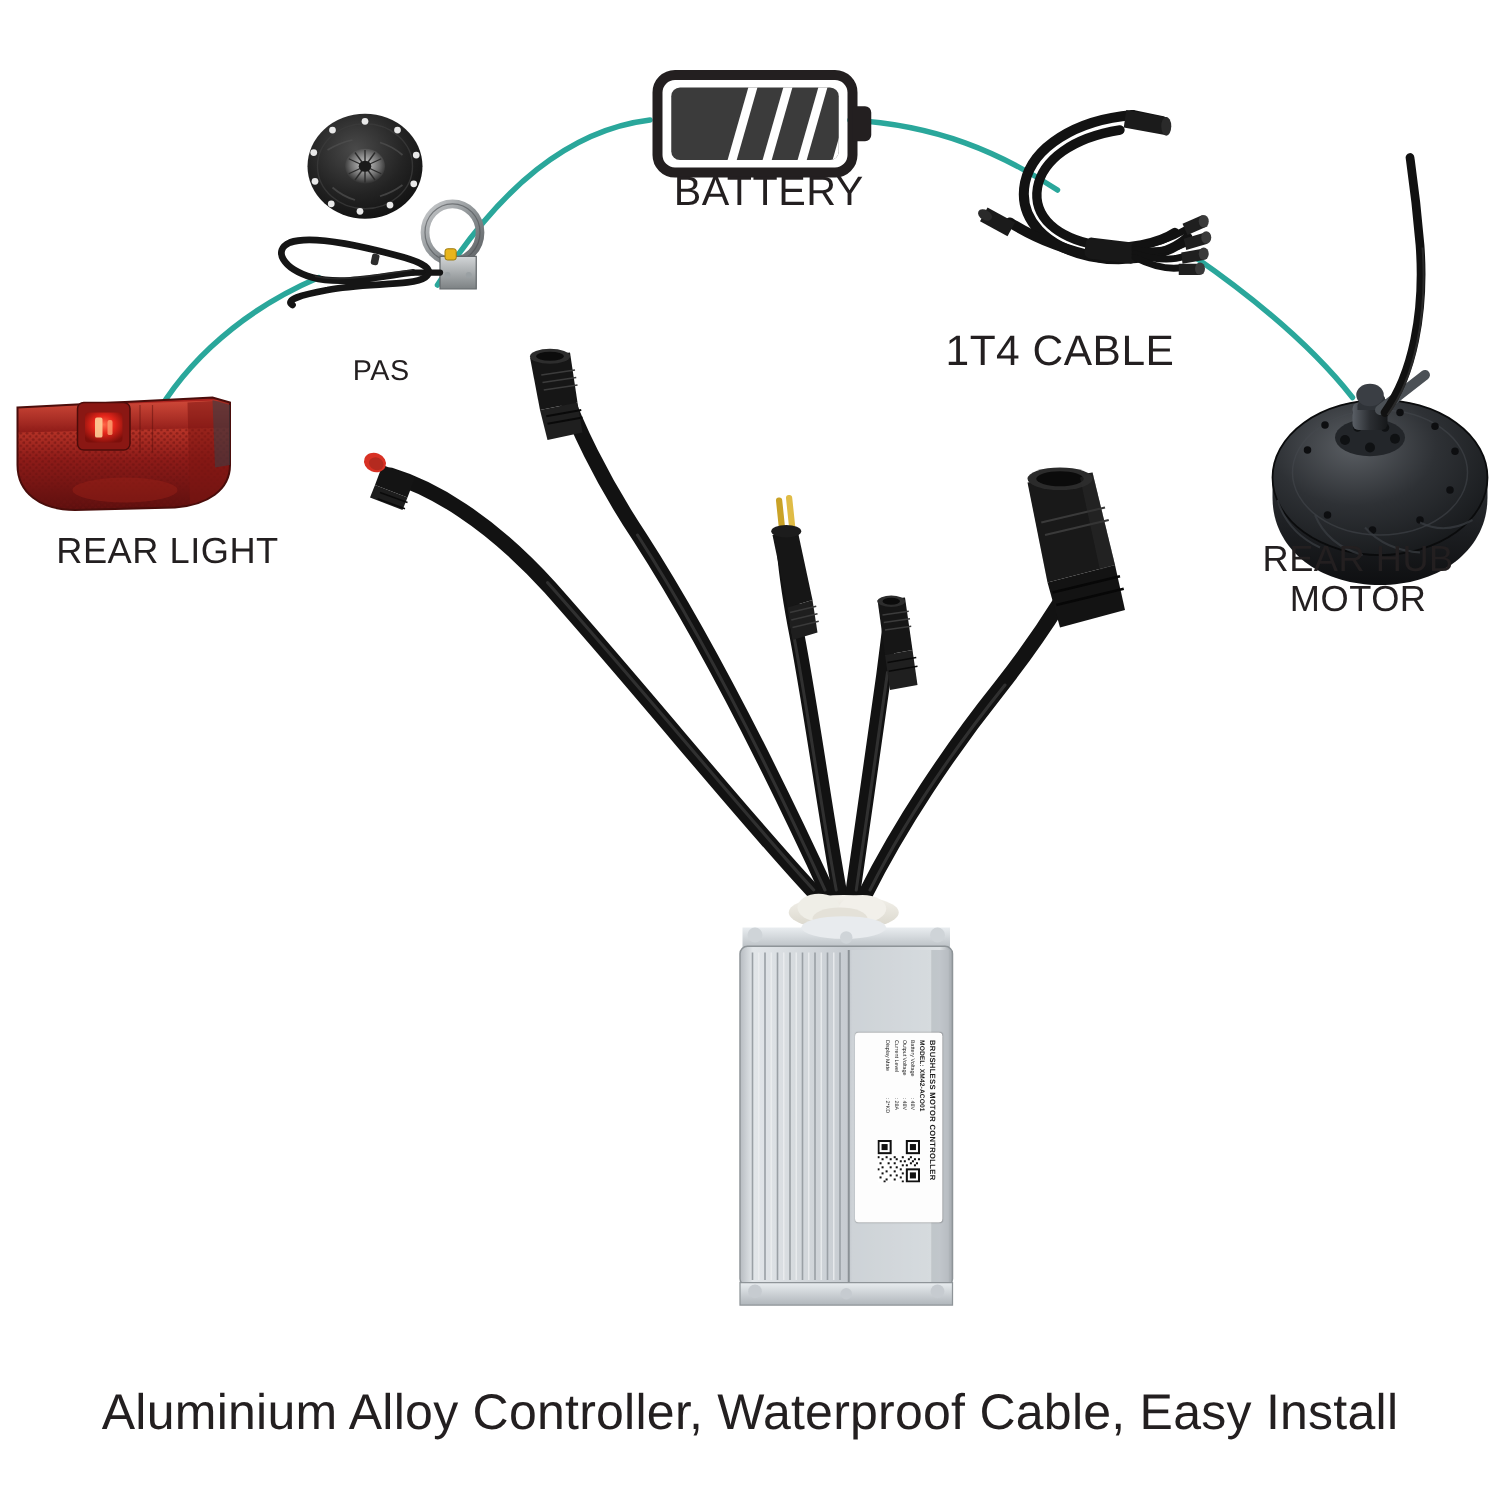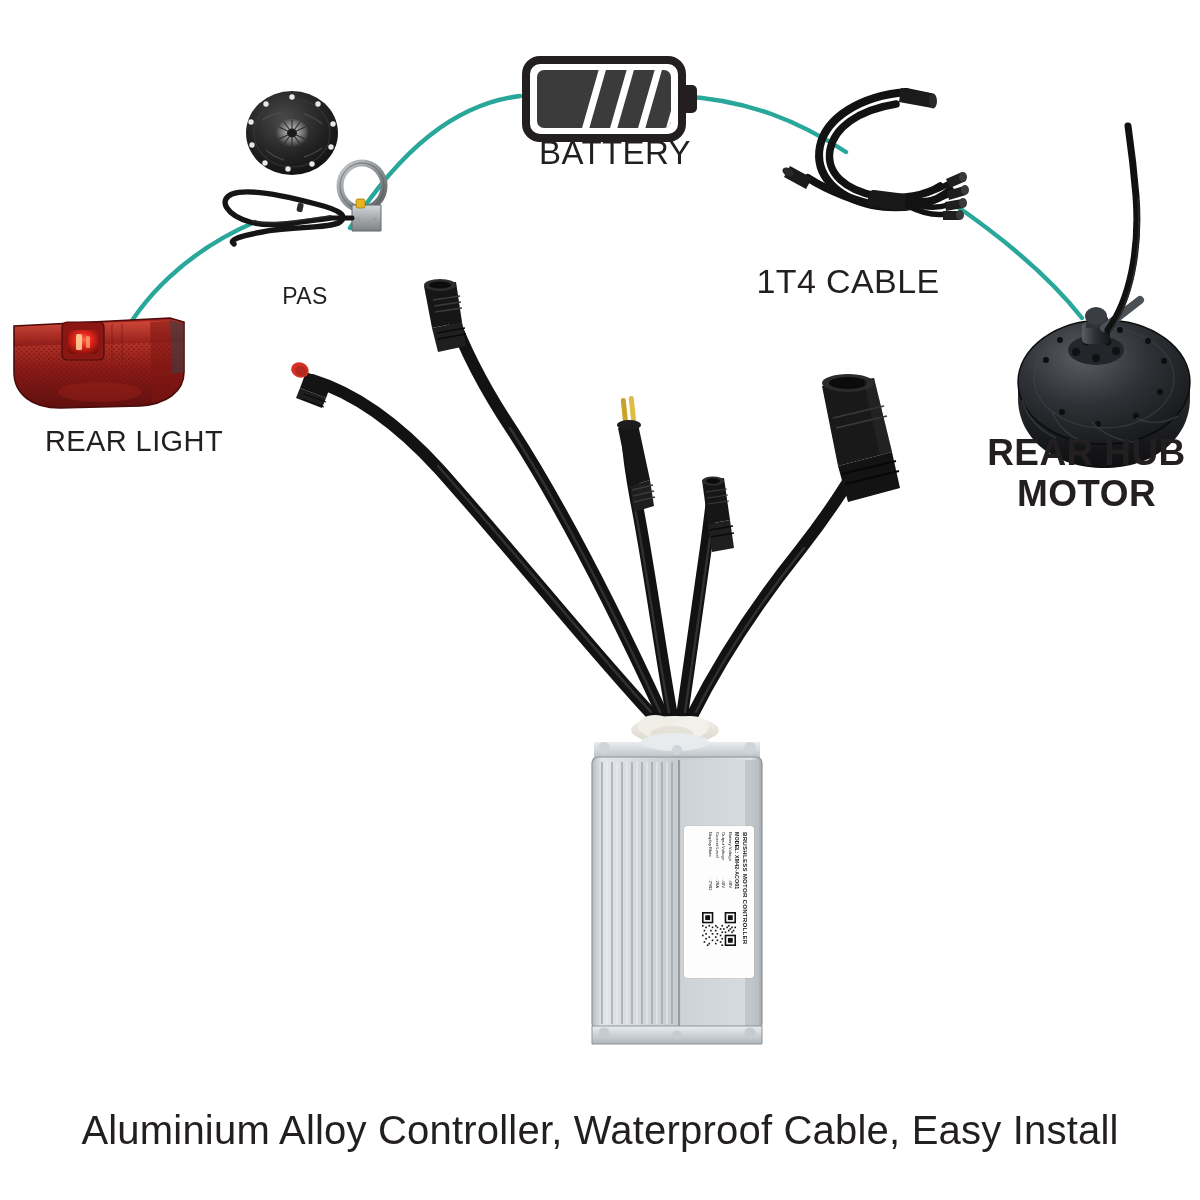--- a/index.html
+++ b/index.html
@@ -8,21 +8,21 @@
        font-family:"Liberation Sans","DejaVu Sans",sans-serif;color:#231f20;}
   .stage{position:absolute;inset:0;width:1200px;height:1200px;}
   svg.layer{position:absolute;left:0;top:0;width:1200px;height:1200px;}
   .lbl{position:absolute;text-align:center;color:#231f20;
        font-family:"Liberation Sans","DejaVu Sans",sans-serif;
        font-weight:400;white-space:pre;line-height:1.12;}
   #lbl-rear-light{left:0px;top:425px;width:220px;font-size:29px;letter-spacing:.4px;padding-left:24px;}
   #lbl-pas{left:205px;top:248px;width:200px;font-size:23px;letter-spacing:.4px;margin-top:36px;}
   #lbl-battery{left:470px;top:135px;width:290px;font-size:33px;letter-spacing:.4px;}
   #lbl-1t4{left:698px;top:230px;width:300px;font-size:34px;letter-spacing:.4px;margin-top:32px;}
-  #lbl-motor{left:974px;top:432px;width:225px;font-size:37px;letter-spacing:.4px;font-weight:bold;}
+  #lbl-motor{left:974px;top:432px;width:225px;font-size:29px;letter-spacing:.4px;}
   #caption{position:absolute;left:0;top:1108px;width:1200px;text-align:center;
            font-size:40px;font-weight:400;color:#231f20;letter-spacing:.2px;
            font-family:"Liberation Sans","DejaVu Sans",sans-serif;white-space:pre;}
   .labelplate{position:absolute;background:#fdfdfd;border-radius:3px;
               box-shadow:0 0 1px rgba(0,0,0,.35);}
   .lp-inner{position:absolute;left:0;top:0;width:152px;height:70px;
             transform:rotate(90deg);transform-origin:0 0;}
   .lp-title{font-size:6.1px;font-weight:700;letter-spacing:.25px;color:#1a1a1a;
             white-space:nowrap;}
   .lp-model{font-size:5.3px;font-weight:700;letter-spacing:.1px;color:#1a1a1a;

